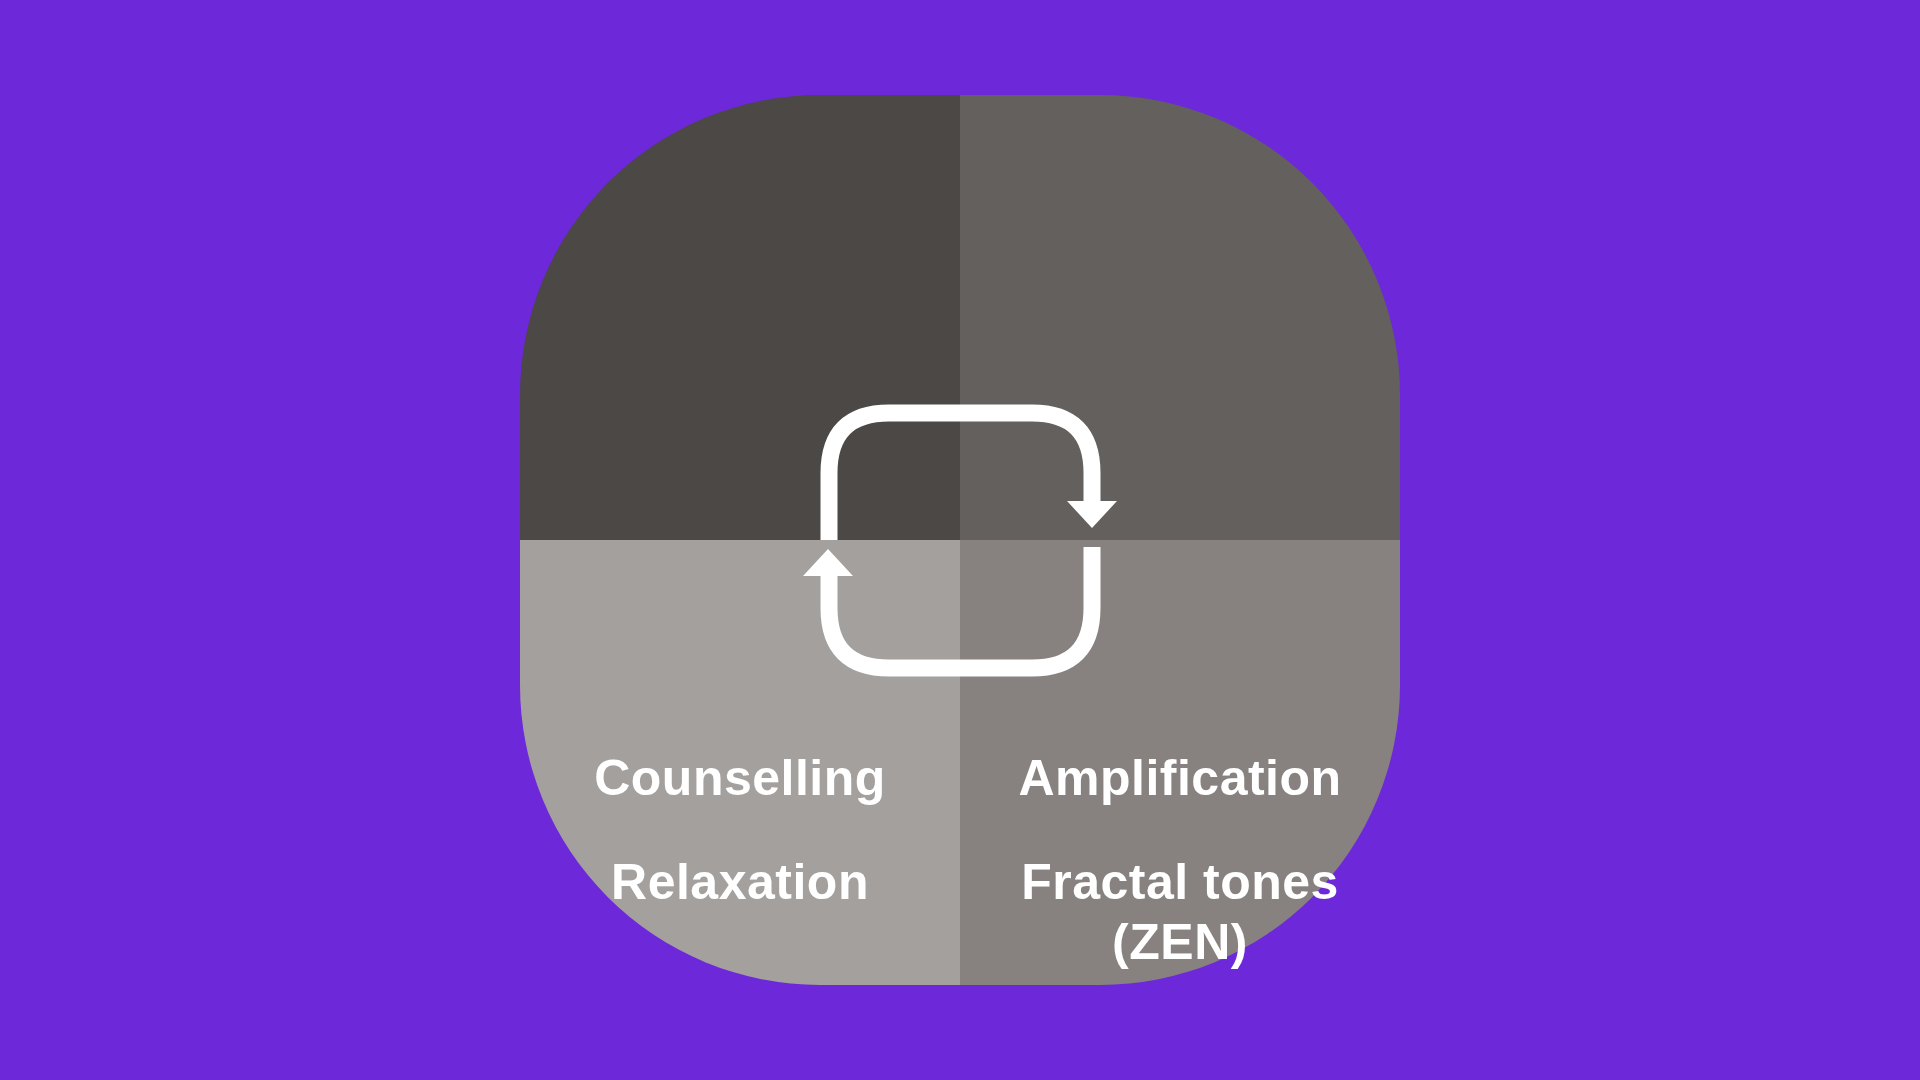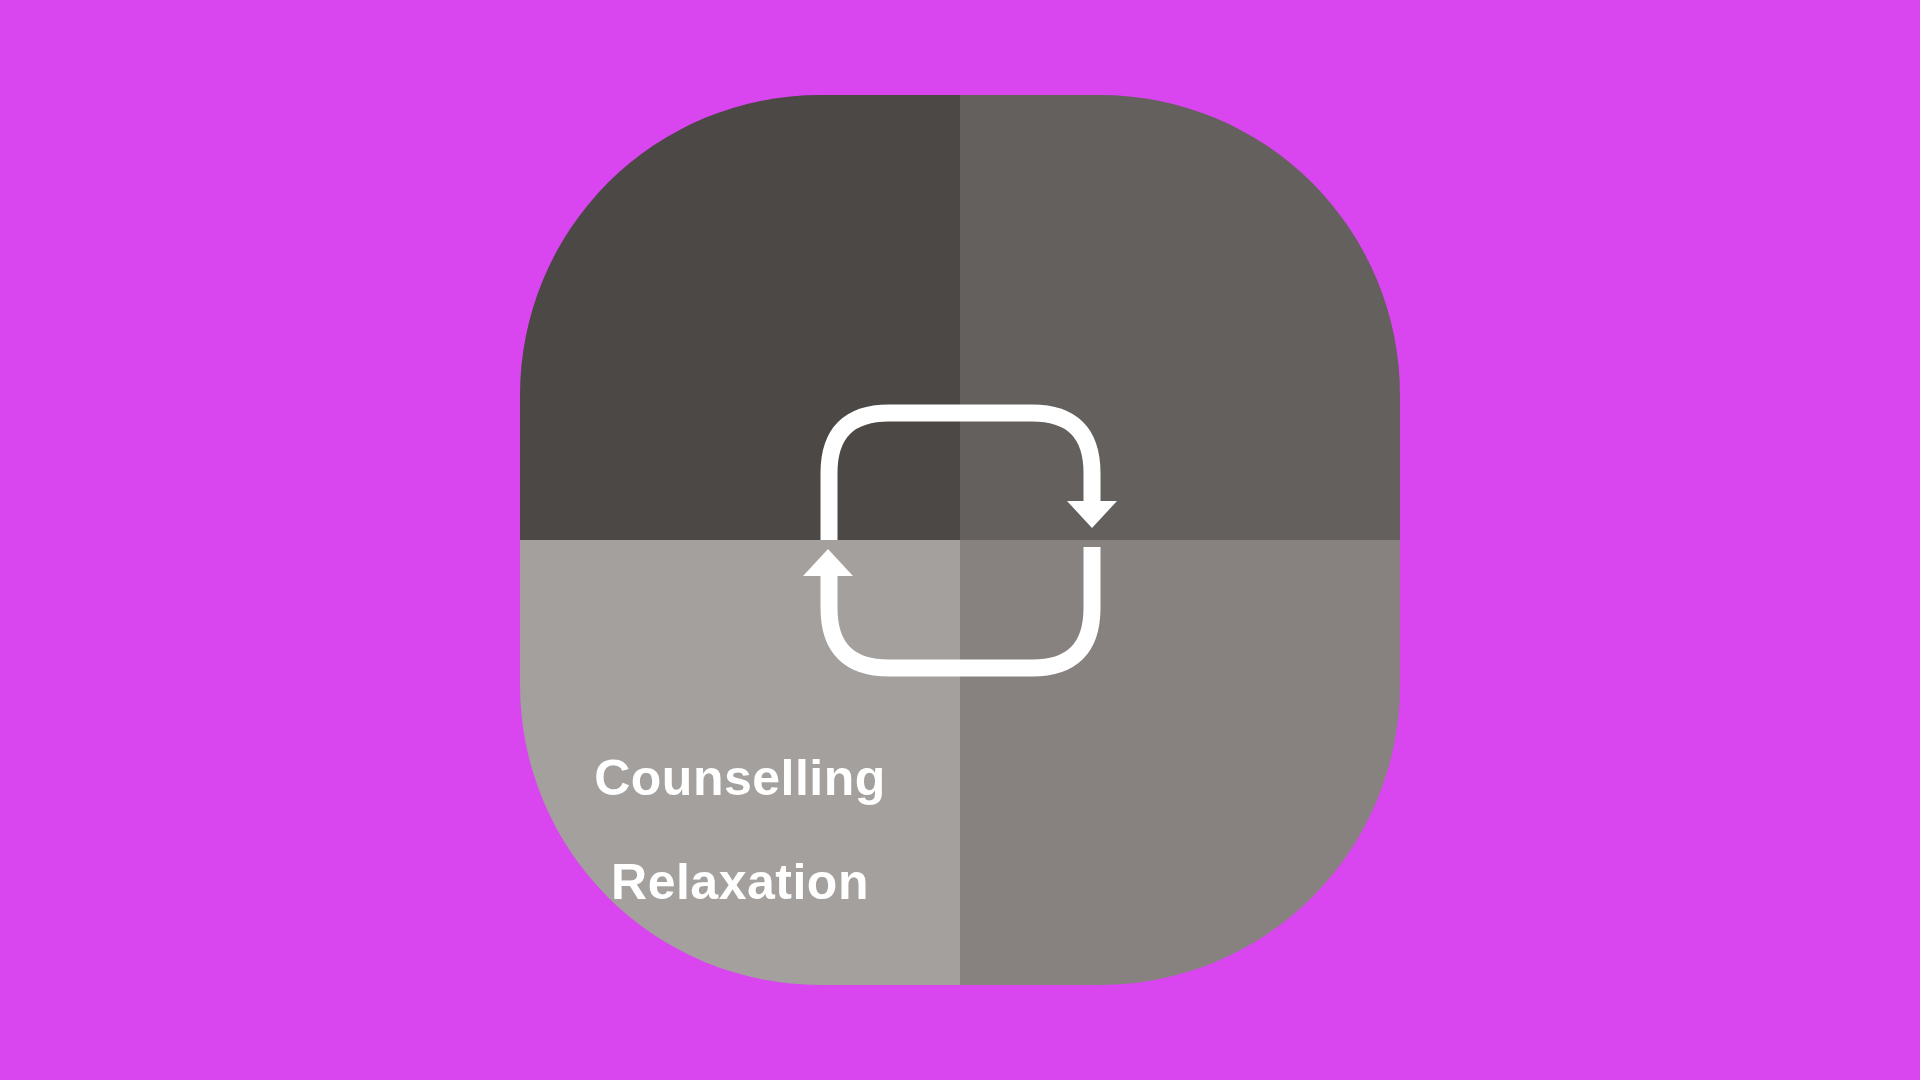--- a/index.html
+++ b/index.html
@@ -62,35 +62,40 @@
     left: 0;
     top: 0;
     width: 1920px;
     height: 1080px;
     pointer-events: none;
   }
 </style>
 </head>
 <body>
 
-<div class="canvas" style="background-color: #d946ef;">
+<div class="canvas" style="background-color: #6d28d9;">
 
   <div class="squircle">
     <div class="quadrant q-tl" style="background-color: rgb(75, 72, 69);"></div>
     <div class="quadrant q-tr" style="background-color: rgb(100, 96, 93);"></div>
     <div class="quadrant q-bl" style="background-color: rgb(163, 160, 158);"></div>
     <div class="quadrant q-br" style="background-color: rgb(135, 130, 127);"></div>
   </div>
 
   <div class="labels-layer">
     <div class="label-col-left">
       <div class="q-label top-row">Counselling</div>
       <div class="q-label bottom-row">Relaxation</div>
     </div>
     <div class="label-col-right">
+      <div class="q-label top-row">Amplification</div>
+      <div class="q-label bottom-row">
+        <span>Fractal tones</span><br>
+        <span>(ZEN)</span>
+      </div>
     </div>
   </div>
 
   <svg class="cycle-svg" viewBox="0 0 1920 1080">
 
     <path d="M 829 540 L 829 473 Q 829 413 889 413 L 1032 413 Q 1092 413 1092 473 L 1092 502" fill="none" stroke-width="17" stroke-linecap="butt" stroke="#FFFFFF"></path>
 
     <polygon points="1067,501 1117,501 1092,528" fill="#FFFFFF"></polygon>
 
     <path d="M 1092 547 L 1092 608 Q 1092 668 1032 668 L 889 668 Q 829 668 829 608 L 829 575" fill="none" stroke-width="17" stroke-linecap="butt" stroke="#FFFFFF"></path>

